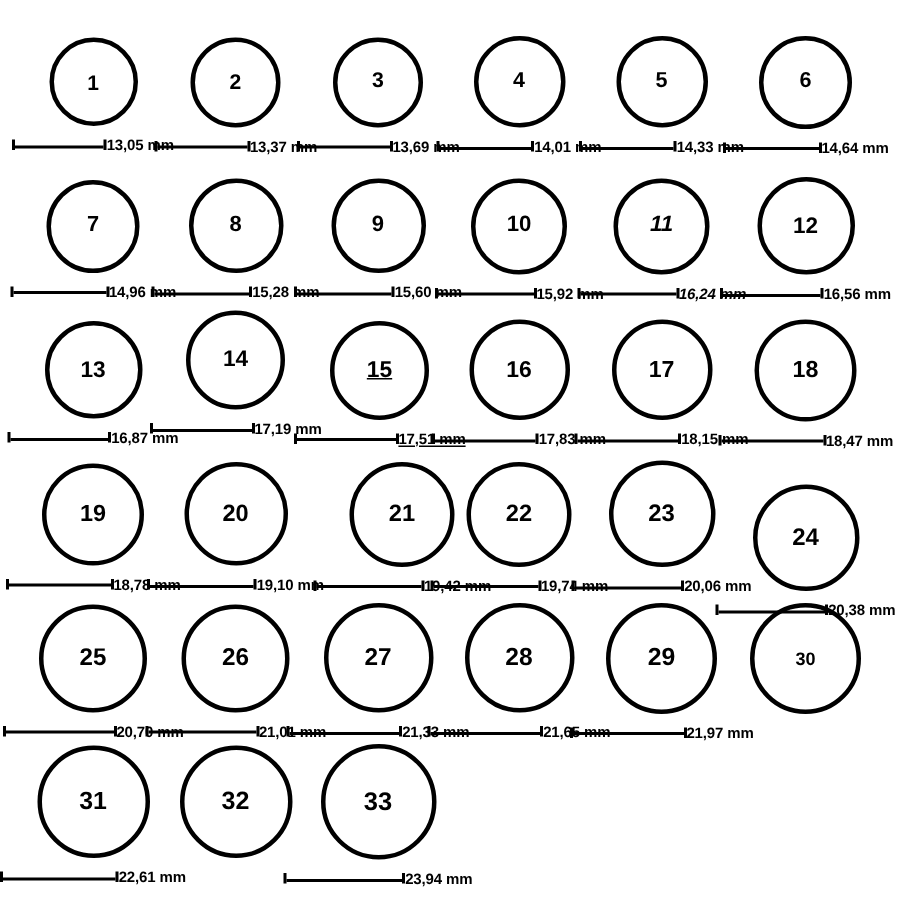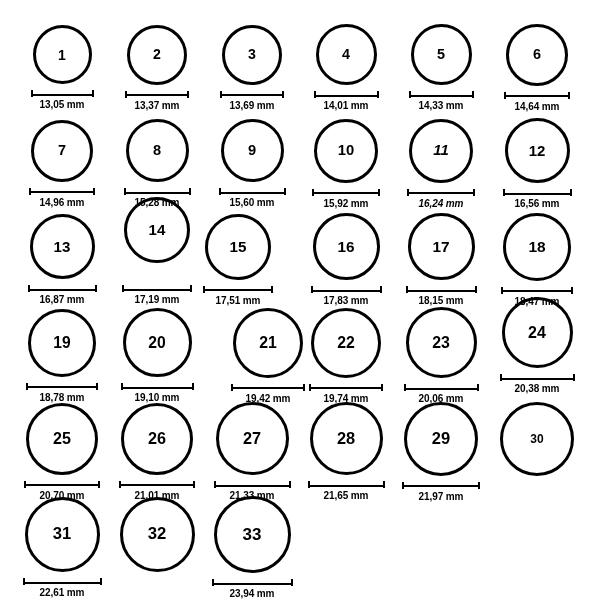--- a/index.html
+++ b/index.html
@@ -36,21 +36,21 @@
   }
   .ring-size {
     font-weight: bold;
     color: #000000;
     line-height: 1;
   }
   .dim {
     position: relative;
     margin-top: 6px;
     display: flex;
-    flex-direction: column;
+    flex-direction: row;
     align-items: center;
   }
   .dim-line {
     position: relative;
     height: 7px;
     border-left: 2px solid #000000;
     border-right: 2px solid #000000;
     box-sizing: border-box;
   }
   .dim-line::before {
@@ -184,30 +184,30 @@
     </div>
     <div class="ring-cell" style="left: 17px; top: 214px; width: 90px;">
       <div class="ring-circle" style="width: 65px; height: 65px;">
         <span class="ring-size" style="font-size: 15.1px;">13</span>
       </div>
       <div class="dim">
         <div class="dim-line" style="width: 69px;"></div>
         <div class="dim-label">16,87 mm</div>
       </div>
     </div>
-    <div class="ring-cell" style="left: 112px; top: 197px; width: 90px; gap: 16px;">
+    <div class="ring-cell" style="left: 112px; top: 207px; width: 90px;">
       <div class="ring-circle" style="width: 66px; height: 66px;">
         <span class="ring-size" style="font-size: 15.1px;">14</span>
       </div>
       <div class="dim">
         <div class="dim-line" style="width: 70px;"></div>
         <div class="dim-label">17,19 mm</div>
       </div>
     </div>
-    <div class="ring-cell" style="left: 193px; top: 213.5px; width: 90px;">
+    <div class="ring-cell" style="left: 208px; top: 213.5px; width: 90px; text-decoration: underline;">
       <div class="ring-circle" style="width: 66px; height: 66px;">
         <span class="ring-size" style="font-size: 15.2px;">15</span>
       </div>
       <div class="dim">
         <div class="dim-line" style="width: 70px;"></div>
         <div class="dim-label">17,51 mm</div>
       </div>
     </div>
     <div class="ring-cell" style="left: 301px; top: 213px; width: 90px;">
       <div class="ring-circle" style="width: 67px; height: 67px;">
@@ -274,21 +274,21 @@
     </div>
     <div class="ring-cell" style="left: 396px; top: 307px; width: 90px;">
       <div class="ring-circle" style="width: 71px; height: 71px;">
         <span class="ring-size" style="font-size: 15.9px;">23</span>
       </div>
       <div class="dim">
         <div class="dim-line" style="width: 75px;"></div>
         <div class="dim-label">20,06 mm</div>
       </div>
     </div>
-    <div class="ring-cell" style="left: 492px; top: 297px; width: 90px;">
+    <div class="ring-cell" style="left: 492px; top: 323px; width: 90px;">
       <div class="ring-circle" style="width: 71px; height: 71px;">
         <span class="ring-size" style="font-size: 16px;">24</span>
       </div>
       <div class="dim">
         <div class="dim-line" style="width: 75px;"></div>
         <div class="dim-label">20,38 mm</div>
       </div>
     </div>
     <div class="ring-cell" style="left: 17px; top: 402.5px; width: 90px;">
       <div class="ring-circle" style="width: 72px; height: 72px;">

